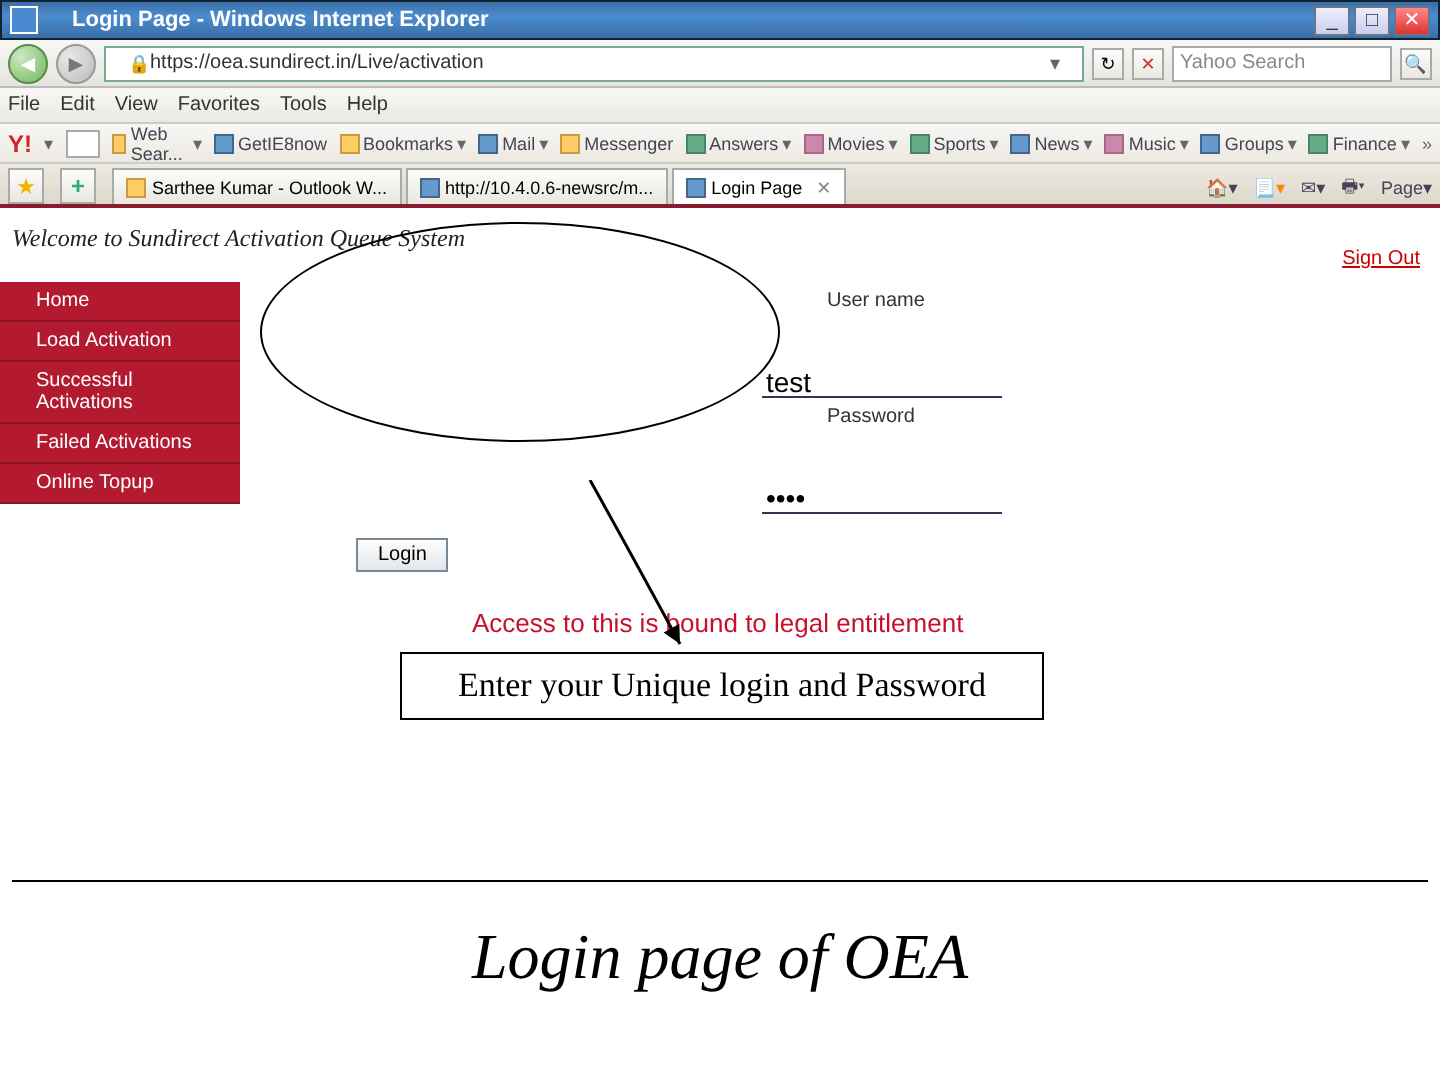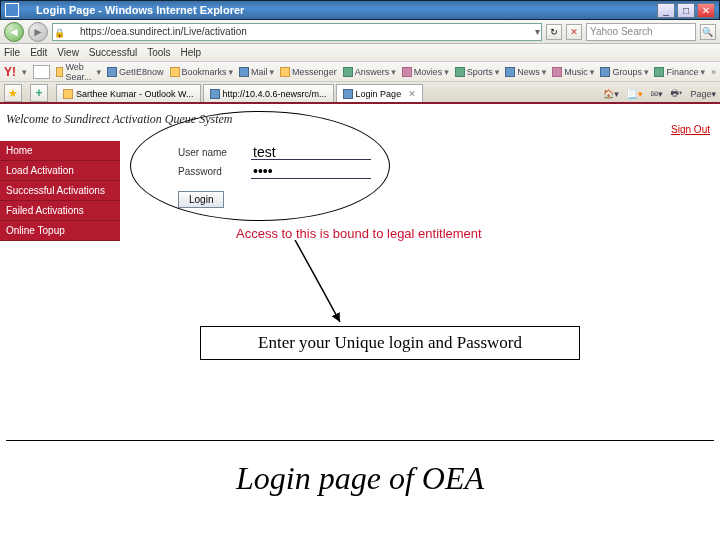--- a/index.html
+++ b/index.html
@@ -8,21 +8,21 @@
   
   .titlebar { height: 20px; background: linear-gradient(to bottom,#3a6ea5 0%,#4b8cd0 40%,#3a6ea5 100%); color:#fff; display:flex; align-items:center; padding:0 4px; border:1px solid #123; }
   .titlebar .icon { width:14px; height:14px; background:#4a88d0; border:1px solid #fff; margin-right:5px; }
   .titlebar .title { flex:1; font-size:11px; font-weight:bold;padding-left:12px; }
   .wb { width:18px; height:15px; margin-left:2px; background:linear-gradient(to bottom,#eef,#cce); border:1px solid #678; display:flex; align-items:center; justify-content:center; font-size:10px; color:#234; }
   .wb.close { background:linear-gradient(to bottom,#f88,#d33); color:#fff; }
 
   
   .nav { height:24px; background:linear-gradient(to bottom,#f7f7f5,#e5e4de); border-bottom:1px solid #bbb; display:flex; align-items:center; padding:0 4px; gap:4px; }
   .navbtn { width:20px; height:20px; border-radius:50%; background:radial-gradient(circle at 30% 30%,#cfe8c2,#6fb85c); border:1px solid #598c4a; display:flex; align-items:center; justify-content:center; color:#fff; font-size:12px; }
-  .urlbox { flex:1; height:18px; background:#fff; border:1px solid #7a9; display:flex; align-items:center; padding:0 1px; gap:16px; }
+  .urlbox { flex:1; height:18px; background:#fff; border:1px solid #7a9; display:flex; align-items:center; padding:0 11px; gap:1px; }
   .lock { width:10px; height:10px; }
   .lock::before { content:"🔒"; font-size:9px; }
   .url { flex:1; font-size:10px; color:#333; }
   .smbtn { width:16px; height:16px; border:1px solid #aaa; background:linear-gradient(#fdfdfc,#e8e7e0); display:flex; align-items:center; justify-content:center; font-size:9px; }
   .srch { width:110px; height:18px; border:1px solid #aaa; background:#fff; padding:0 3px; font-size:10px; color:#888; display:flex; align-items:center; }
 
   
   .menu { height:18px; background:linear-gradient(#f7f7f5,#ece9e0); border-bottom:1px solid #ccc; display:flex; align-items:center; padding:0 4px; gap:10px; font-size:10px; color:#333; }
 
   
@@ -47,33 +47,33 @@
   .cmd { font-size:9px; color:#445; display:flex; align-items:center; gap:8px; }
 
   
   .content { position:relative; }
   .heading { font-family:"Times New Roman",serif; font-size:12px; color:#222; padding:8px 6px 6px; font-style:italic; font-weight:normal; }
   .signout { position:absolute; right:10px; top:20px; font-size:10px; color:#c00; text-decoration:underline; }
 
   .pagebody { display:flex; margin-top:8px; }
 
   .sidebar { width:120px; }
-  .sidebar .it { background:#b3192f; color:#fff; font-size:10px; padding:4px 6px; border-bottom:1px solid #8a1424; }
+  .sidebar .it { background:#b3192f; color:#fff; font-size:10px; padding:4px 18px; border-bottom:1px solid #8a1424; }
 
   .main { flex:1; padding:0 16px; position:relative; }
   .ellipse { position:absolute; left:10px; top:-30px; width:260px; height:110px; border:1px solid #000; border-radius:50%; }
   .form { margin-left:42px; }
-  .fr { display:flex; align-items:center; margin:4px 0; gap:18px; }
+  .fr { display:flex; align-items:center; margin:4px 0; gap:28px;flex-direction:column; }
   .lbl { width:55px; font-size:10px; color:#333; }
   .inp { width:120px; height:15px; border:none; border-bottom:1px solid #335; font-size:14px; padding:0 2px; }
   .btn { margin-top:8px; margin-left:0; padding:2px 10px; font-size:10px; border:1px solid #789; background:linear-gradient(#fdfdfc,#e2e6ec); }
   .warn { font-size:13px; color:#c8102e; margin:18px 0 0 100px; }
 
   
-  .callout-box { position:absolute; left:200px; top:326px; width:380px; border:1.5px solid #000; padding:6px 10px; font-family:Garamond,"Times New Roman",serif; font-size:17px; text-align:center; background:#fff; }
+  .callout-box { position:absolute; left:200px; top:326px; width:322px; border:1.5px solid #000; padding:6px 10px; font-family:Garamond,"Times New Roman",serif; font-size:17px; text-align:center; background:#fff; }
 
   
   .arrow-svg { position:absolute; left:280px; top:240px; }
 
   
   .caption { position:absolute; left:0; top:460px; width:720px; text-align:center; font-family:Garamond,"Times New Roman",serif; font-style:italic; font-size:32px; }
 
   .hr-under { border-top:1px solid #000; position:absolute; top:440px; left:6px; right:6px; }
 </style>
 </head>
@@ -100,21 +100,21 @@
   <div class="srch">
       <span>Yahoo Search</span>
     </div>
   <div class="smbtn">🔍</div>
 </div>
 
 <div class="menu">
   <span>File</span>
   <span>Edit</span>
   <span>View</span>
-  <span>Successful</span>
+  <span>Favorites</span>
   <span>Tools</span>
   <span>Help</span>
 </div>
 
 <div class="ytb">
   <span class="ylogo">Y!</span>
   <span style="color:#666">▾</span>
   <div class="ysrch"></div>
   <div class="tbi">
       <span class="ico y"></span>

